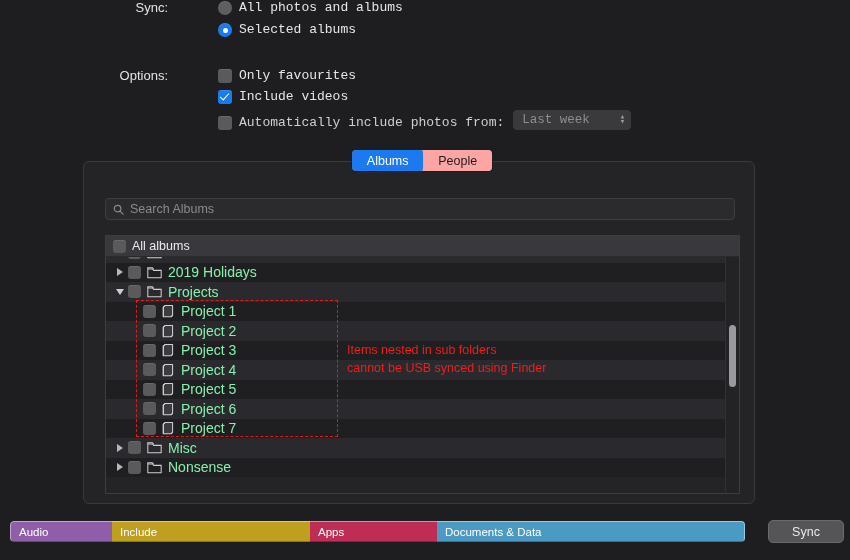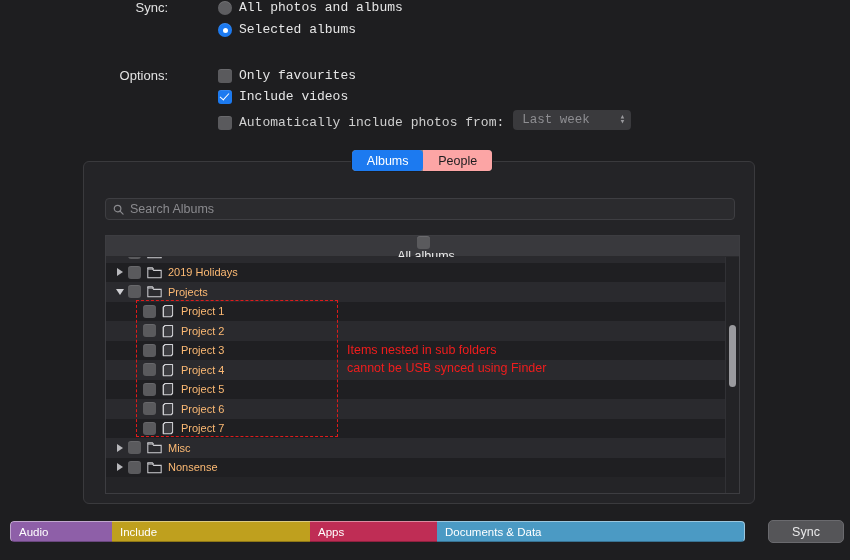--- a/index.html
+++ b/index.html
@@ -179,21 +179,20 @@
     overflow: hidden;
   }
   .list-header {
     height: 21px;
     background: #39393d;
     border-bottom: 1px solid #2a2a2d;
     display: flex;
     align-items: center;
     padding-left: 7px;
     box-sizing: border-box;
-    flex-direction: column;
   }
   .list-header .cbox { width: 13px; height: 13px; margin-right: 6px; }
   .list-header .lbl { font-size: 12.5px; color: #eaeaea; }
 
   .rows {
     position: relative;
     height: 236px;
     overflow: hidden;
   }
   .rows-inner {
@@ -238,21 +237,21 @@
     border-radius: 3px;
     background: #5a5a5d;
     box-shadow: inset 0 1px 0 rgba(255,255,255,0.09);
     flex: 0 0 auto;
     margin-right: 6px;
   }
 
   .ficon { width: 15px; height: 13px; flex: 0 0 auto; margin-right: 6px; }
   .aicon { width: 13px; height: 14px; flex: 0 0 auto; margin-right: 6px; }
 
-  .rlabel { font-size: 11px; color: #fdba74; white-space: nowrap; }
+  .rlabel { font-size: 14px; color: #86efac; white-space: nowrap; }
   .trow.child { padding-left: 37px; }
 
   .scroll-track {
     position: absolute;
     right: 0; top: 21px;
     width: 14px; height: 236px;
     background: #232326;
     border-left: 1px solid #313135;
     box-sizing: border-box;
   }

